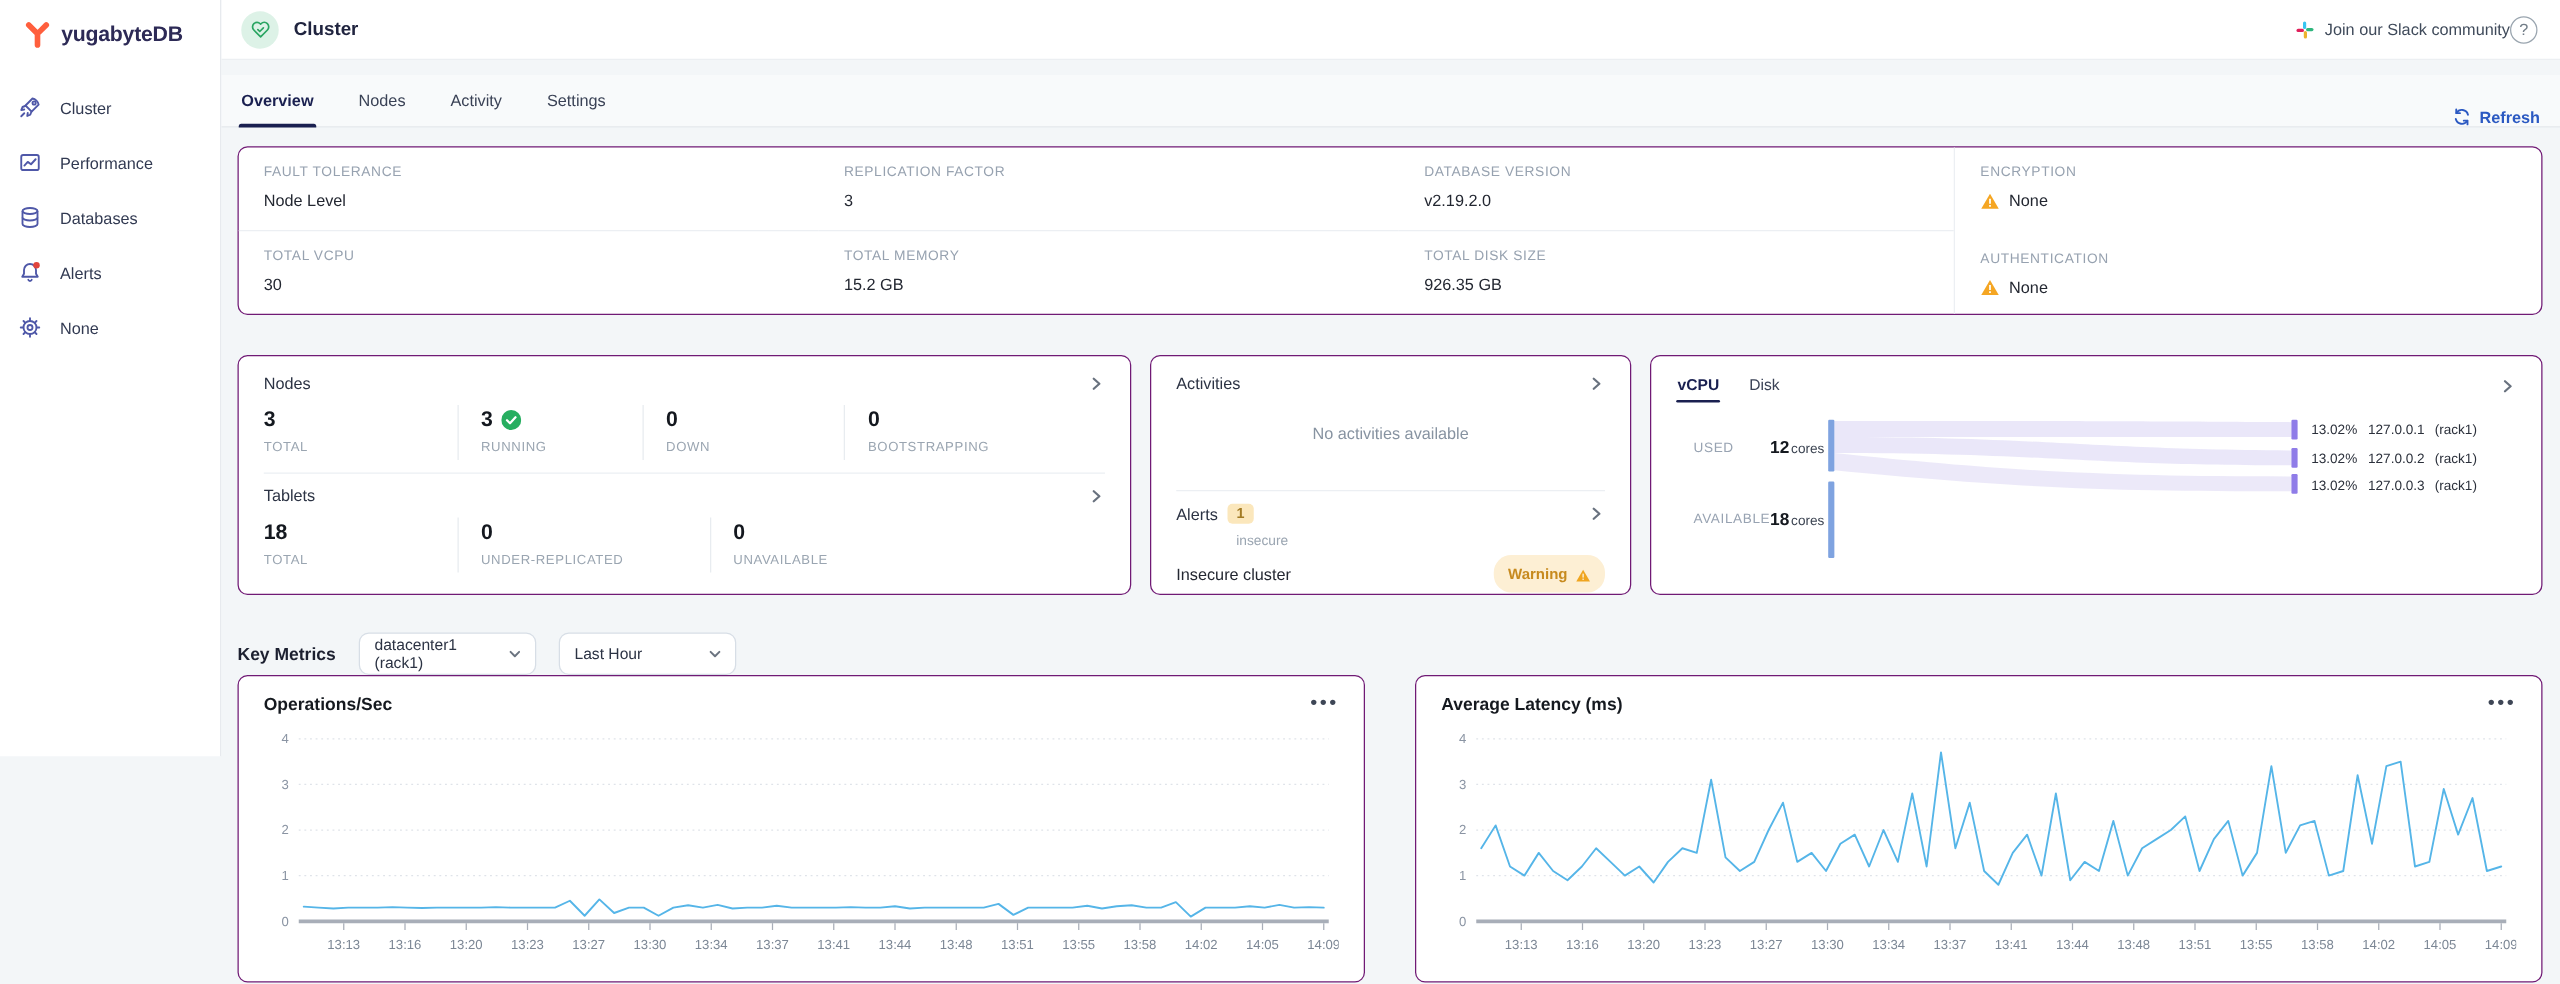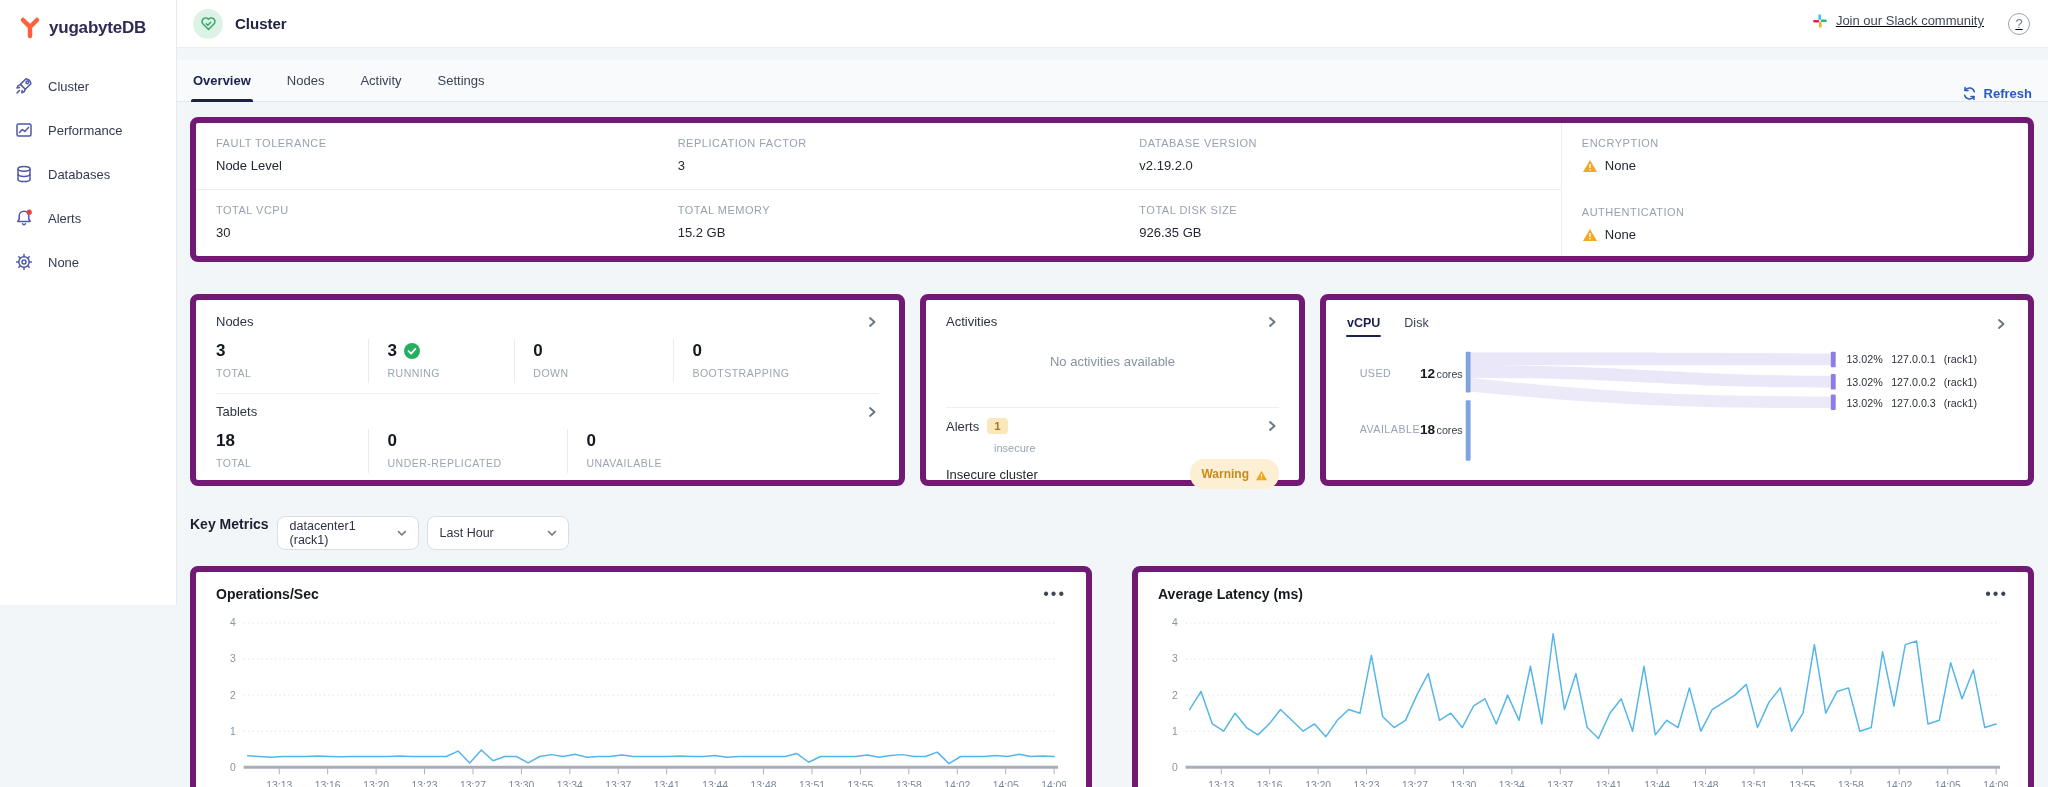--- a/index.html
+++ b/index.html
@@ -12,34 +12,34 @@
   .logo-text { font-size:17px; font-weight:bold; color:#2d2a56; letter-spacing:-.2px; }
   .nav { margin-top:20px; }
   .nav-item { display:flex; align-items:center; gap:14px; padding:12px 10px 12px 14px; cursor:pointer; }
   .nav-item .ni-icon { width:20px; height:20px; position:relative; flex:0 0 20px; }
   .nav-item span.lbl { font-size:13px; color:#323a52; }
 
   
   .header { position:absolute; left:177px; right:0; top:0; height:48px; background:#fff; border-bottom:1px solid #eceff2; display:flex; align-items:center; padding:0 18px 0 16px; }
   .h-badge { width:30px; height:30px; border-radius:50%; background:#ddf2e7; display:flex; align-items:center; justify-content:center; margin-right:12px; }
   .h-title { font-size:15px; font-weight:bold; color:#20243f; }
-  .h-right { margin-left:auto; display:flex; align-items:flex-start; gap:24px;text-decoration:underline; }
+  .h-right { margin-left:auto; display:flex; align-items:center; gap:0; }
   .slack-link { display:flex; align-items:center; gap:8px; font-size:13px; color:#3f4a5a; cursor:pointer; }
   .help-btn { width:22px; height:22px; border:1.4px solid #9aa5af; border-radius:50%; color:#717c87; font-size:13px; display:flex; align-items:center; justify-content:center; cursor:pointer; }
 
   
   .tabbar { position:absolute; left:177px; right:0; top:60px; height:42px; background:#f8fafb; border-bottom:1px solid #e4e8ec; display:flex; align-items:stretch; padding:0 16px 0 14px; }
   .tab { font-size:13px; color:#3a4256; display:flex; align-items:center; padding:0 2px; margin-right:32px; position:relative; cursor:pointer; }
   .tab.active { color:#1a2050; font-weight:bold; }
   .tab.active::after { content:""; position:absolute; left:0; right:0; bottom:-1px; height:3px; background:#1a2050; border-radius:2px 2px 0 0; }
   .refresh-btn { margin-left:auto; display:flex; align-items:flex-end; gap:7px; font-size:13px; font-weight:bold; color:#2b59c2; cursor:pointer; }
 
   
   .content { position:absolute; left:177px; right:0; top:90px; bottom:0; padding:27px 14px 0 13px; }
-  .card { background:#fff; border:6px solid #701a75; border-radius:8px; }
+  .card { background:#fff; border:1px solid #701a75; border-radius:8px; }
 
   
   .ov-card { display:grid; grid-template-columns:25.2% 25.2% 24.1% 25.5%; margin-bottom:32px; }
   .ov-cell { padding:14px 20px 16px 20px; }
   .ov-cell.r1 { border-bottom:1px solid #eceff3; }
   .ov-right { grid-column:4; grid-row:1 / 3; border-left:1px solid #eceff3; padding:14px 20px; display:flex; flex-direction:column; justify-content:space-between; }
   .f-label { font-size:11px; letter-spacing:.5px; color:#97a2b0; margin-bottom:9px; }
   .f-value { font-size:13px; color:#232731; display:flex; align-items:center; gap:7px; }
 
   
@@ -65,21 +65,21 @@
   .alert-desc { font-size:13px; color:#232731; }
   .warn-badge { display:flex; align-items:flex-end; gap:6px; font-size:12px; font-weight:bold; color:#c78a1e; background:#fdefd4; border-radius:14px; padding:8px 11px; }
 
   
   .u-tabs { display:flex; gap:22px; border-bottom:1px solid transparent; }
   .u-tab { font-size:12.5px; color:#3a4256; padding:6px 1px 7px; position:relative; cursor:pointer; }
   .u-tab.active { color:#1a2050; font-weight:bold; }
   .u-tab.active::after { content:""; position:absolute; left:0; right:0; bottom:0; height:2.5px; background:#1a2050; border-radius:2px; }
 
   
-  .km-row { display:flex; align-items:flex-start; gap:8px; margin-bottom:16px; }
+  .km-row { display:flex; align-items:center; gap:18px; }
   .km-title { font-size:14px; font-weight:bold; color:#1c2030; }
   .select { width:142px; height:34px; background:#fff; border:1px solid #d7dee6; border-radius:8px; display:flex; align-items:center; justify-content:space-between; padding:0 10px 0 12px; font-size:12.5px; color:#2c3344; cursor:pointer; }
 
   
   .charts-row { display:flex; gap:40px; }
   .chart-card { flex:1; padding:14px 20px 8px; }
   .chart-head { display:flex; align-items:center; justify-content:space-between; margin-bottom:6px;gap:15px; }
   .chart-title { font-size:14px; font-weight:bold; color:#15191f; }
   .dots { font-size:16px; letter-spacing:2px; color:#3e4656; cursor:pointer; line-height:10px; }
   svg text { font-family:"Liberation Sans",sans-serif; }

